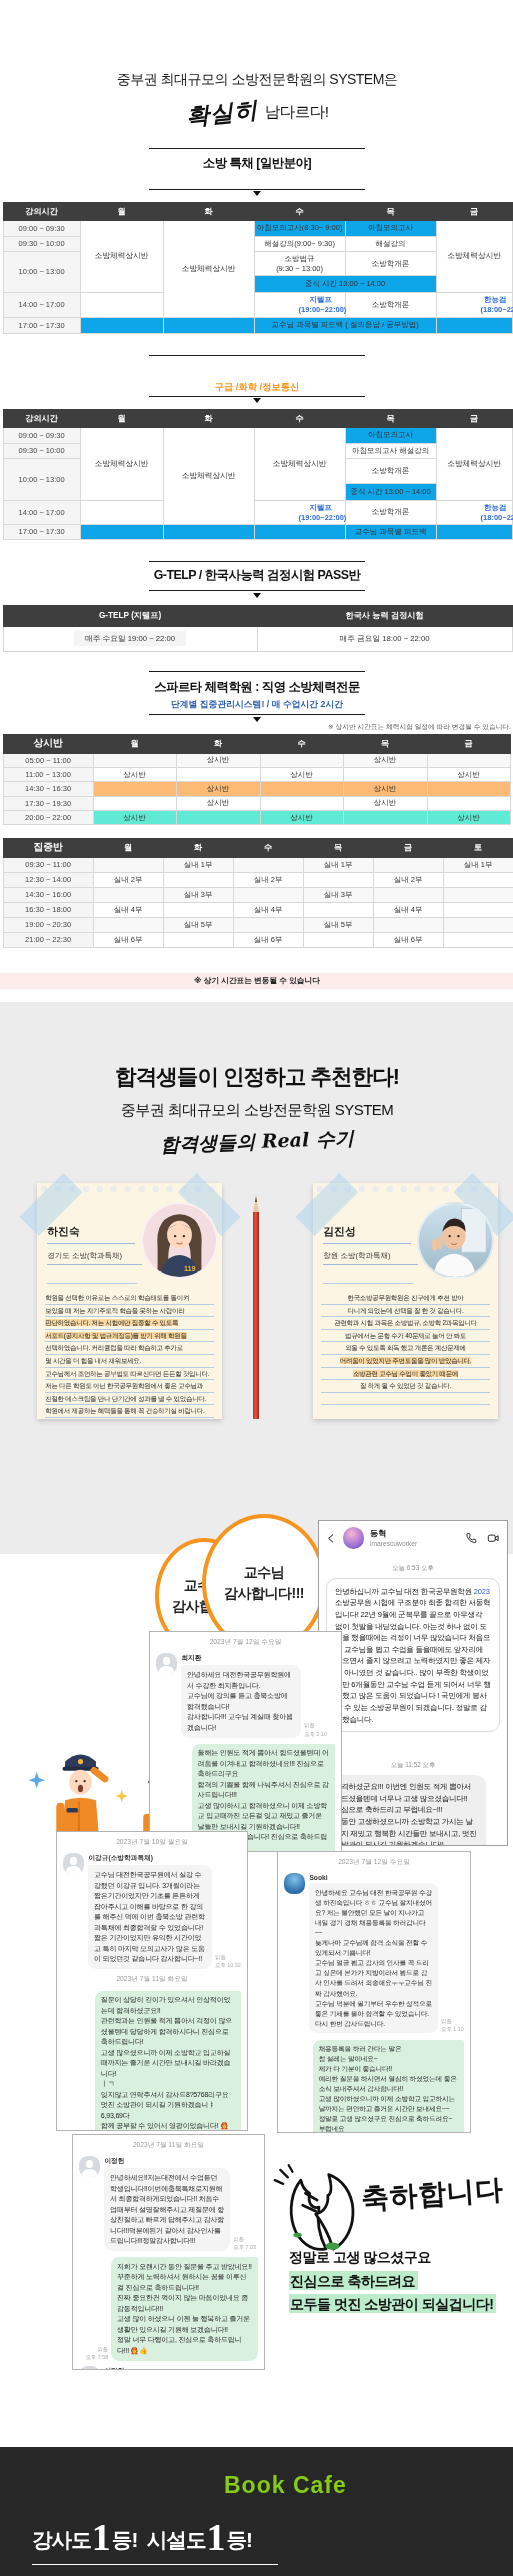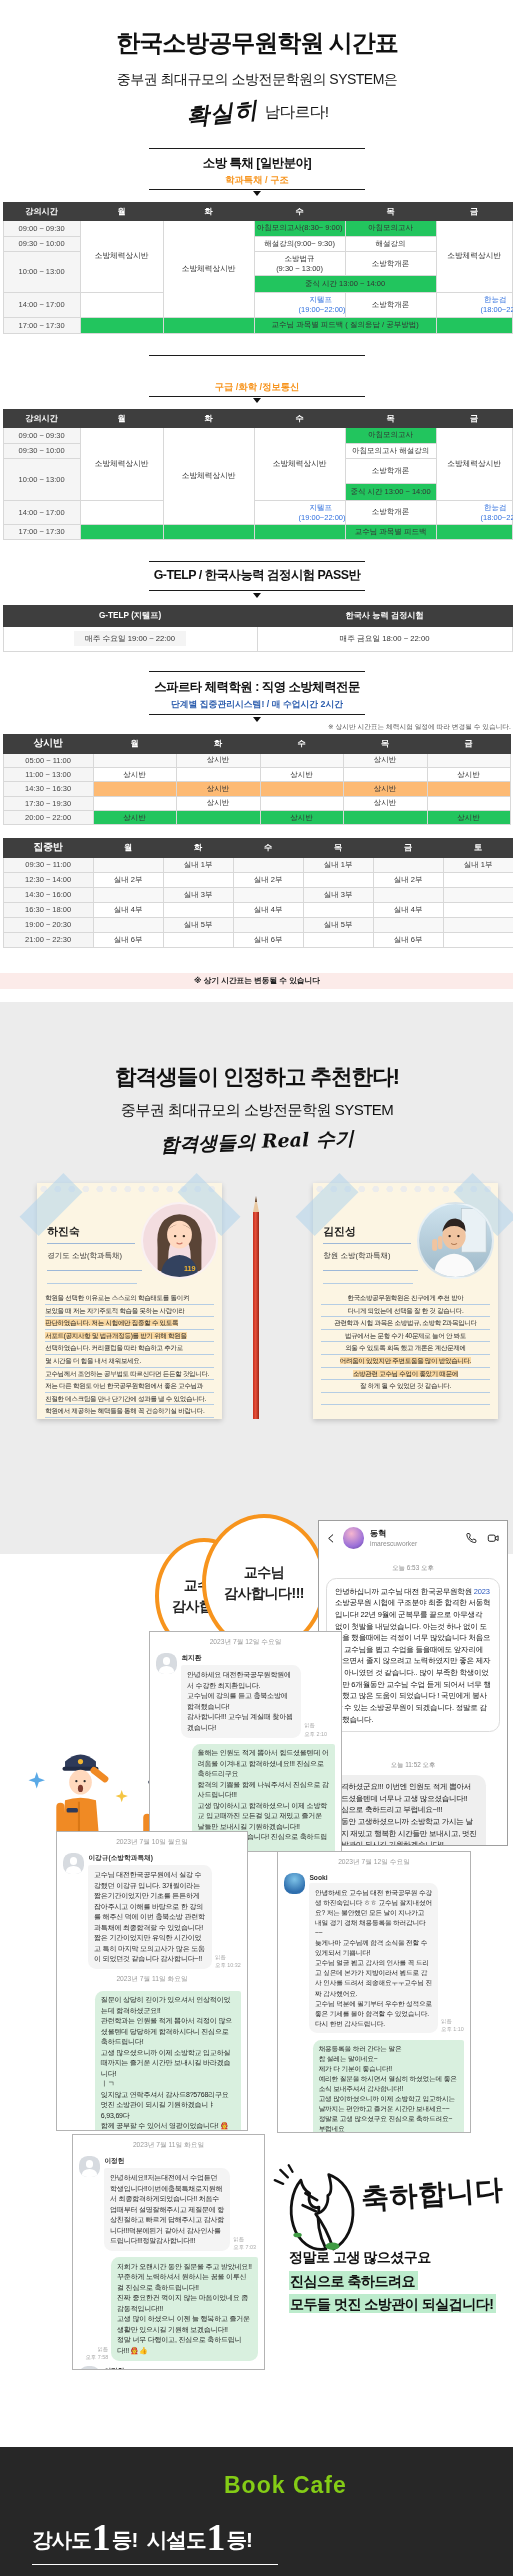--- a/index.html
+++ b/index.html
@@ -22,22 +22,22 @@
   .sec-sub-orange { position:absolute; left:0; width:100%; text-align:center; font-size:9.3px; font-weight:700; color:#f7941d; }
   .sec-sub-blue { position:absolute; left:0; width:100%; text-align:center; font-size:8.8px; font-weight:700; color:#2b5cad; }
   .tri-down { position:absolute; left:50%; transform:translateX(-50%); width:0; height:0;
     border-left:4.1px solid transparent; border-right:4.1px solid transparent; border-top:5.7px solid #111; }
 
   
   table.tt { position:absolute; left:2.6px; width:431px; border-collapse:collapse; table-layout:fixed; }
   table.tt th { background:#3e3e3e; color:#fff; font-size:8.2px; font-weight:600; height:18px; border:0.5px solid #3e3e3e; }
   table.tt td { border:0.5px solid #d8d8d8; text-align:center; font-size:7.5px; color:#333; padding:1.5px; }
   table.tt td.time { background:#f5f5f5; font-size:7.5px; color:#444; }
-  table.tt td.shade { background:#22c55e; }
-  table.tt td.blue { color:#2f6fde; font-weight:400;padding-left:44px; }
+  table.tt td.shade { background:#0ea5e9; }
+  table.tt td.blue { color:#2f6fde; font-weight:700;padding-left:44px; }
   table.tt td.big { font-size:7.7px; }
   .note-right { position:absolute; right:3.1px; font-size:6.7px; color:#555; }
 
   
   .pink-notice { position:absolute; left:0; width:100%; height:15.5px; background:#fcebe9;
     text-align:center; line-height:15.5px; font-size:7.7px; font-weight:600; color:#222; }
 
   
   .gray-wrap { position:absolute; left:0; top:1002px; width:100%; height:552px; background:#ececec; }
   .rev-title { position:absolute; top:1062px; left:0; width:100%; text-align:center; font-size:21.6px; font-weight:900; letter-spacing:-1px; color:#111; }
@@ -47,21 +47,21 @@
 
   .card { position:absolute; width:185px; height:236px; background:#fcf5e3; box-shadow:0 2.1px 5.2px rgba(0,0,0,.18); }
   .card .holes { height:13.4px; background-image:radial-gradient(circle at 6.7px 6.2px, #ececec 3.1px, rgba(0,0,0,0) 3.6px); background-size:14px 13.4px; }
   .tape { position:absolute; width:62px; height:27px; background:rgba(176,212,235,.55); }
   .tape.tl { left:-17.5px; top:8.2px; transform:rotate(-45deg); }
   .tape.tr { right:-17.5px; top:8.2px; transform:rotate(45deg); }
   .card .photo { position:absolute; right:4.1px; top:18.5px; width:77px; height:77px; border-radius:50%; overflow:hidden; border:2.1px solid rgba(255,255,255,.6); }
   .card .name { position:absolute; left:10.3px; top:42px; width:88px; font-size:10.8px; font-weight:700; color:#222;
     border-bottom:1px solid #9db8d8; padding-bottom:4.1px; }
   .card .affil { position:absolute; left:10.3px; top:68px; width:95px; font-size:7.5px; color:#333;
-    border-bottom:1px solid #9db8d8; padding-bottom:9px; }
+    border-bottom:1px solid #9db8d8; padding-bottom:3px; }
   .card .preline { position:absolute; left:10.3px; width:90px; border-bottom:1px solid #b5cde4; height:13.4px; }
   .card .lines { position:absolute; left:8.2px; right:8.2px; top:109px; }
   .card .tline { border-bottom:1px solid #b5cde4; height:12.6px; font-size:6.5px; line-height:12px; color:#222; letter-spacing:-0.3px; white-space:nowrap; overflow:hidden; }
   .card .tline.hl span { background:#fbd9a2; }
   .pencil { position:absolute; left:253px; top:1212px; width:6.2px; height:207px; background:linear-gradient(90deg,#c3301f,#e8503a 45%,#9c2616); }
   .pencil:before { content:""; position:absolute; top:-15.5px; left:0; border-left:3.1px solid transparent; border-right:3.1px solid transparent; border-bottom:15.5px solid #e9c9a2; }
   .pencil:after { content:""; position:absolute; top:-16.5px; left:1.5px; border-left:1.5px solid transparent; border-right:1.5px solid transparent; border-bottom:6.2px solid #5c3b26; }
 
   
   .obubble { position:absolute; background:#fff; border:4.6px solid #f7941d; border-radius:50%;
@@ -112,29 +112,27 @@
   .fac-head { position:absolute; left:32px; top:68px; color:#fff; white-space:nowrap; }
   .fac-head .w { font-size:20.6px; font-weight:900; letter-spacing:-1px; vertical-align:3.1px; }
   .fac-head .one { font-family:"Liberation Serif","DejaVu Serif",serif; font-size:38px; font-weight:900; margin:0 1px; }
   .fac-underline { position:absolute; left:32px; top:117px; width:246px; border-top:1.5px solid #fff; }
 </style>
 </head>
 <body>
 
 <div id="page">
 
-  <div class="main-title">한국소방공무원학원 시간표</div>
   <div class="main-sub">중부권 최대규모의 소방전문학원의 SYSTEM은</div>
   <div class="script-line">
     <span class="script-word">확실히</span><span class="script-rest">남다르다!</span>
   </div>
 
   <div class="sec-line" style="top:148px"></div>
   <div class="sec-title" style="top:155px">소방 특채 [일반분야]</div>
-  <div class="sec-sub-orange" style="top:174px">학과특채 / 구조</div>
   <div class="sec-line" style="top:189px"></div>
   <div class="tri-down" style="top:191px"></div>
 
   <table class="tt" style="top:202px">
     <colgroup>
         <col style="width:77px">
         <col style="width:83px">
         <col style="width:91px">
         <col style="width:91px">
         <col style="width:91px">
@@ -322,21 +320,21 @@
           <td></td>
         </tr>
     <tr style="height:14.4px">
           <td class="time">17:30 ~ 19:30</td>
           <td></td>
           <td>상시반</td>
           <td></td>
           <td>상시반</td>
           <td></td>
         </tr>
-    <tr style="height:14.4px;background:#22c55e">
+    <tr style="height:14.4px;background:#5eead4">
           <td class="time">20:00 ~ 22:00</td>
           <td>상시반</td>
           <td></td>
           <td>상시반</td>
           <td></td>
           <td>상시반</td>
         </tr>
   </tbody>
     </table>
 

